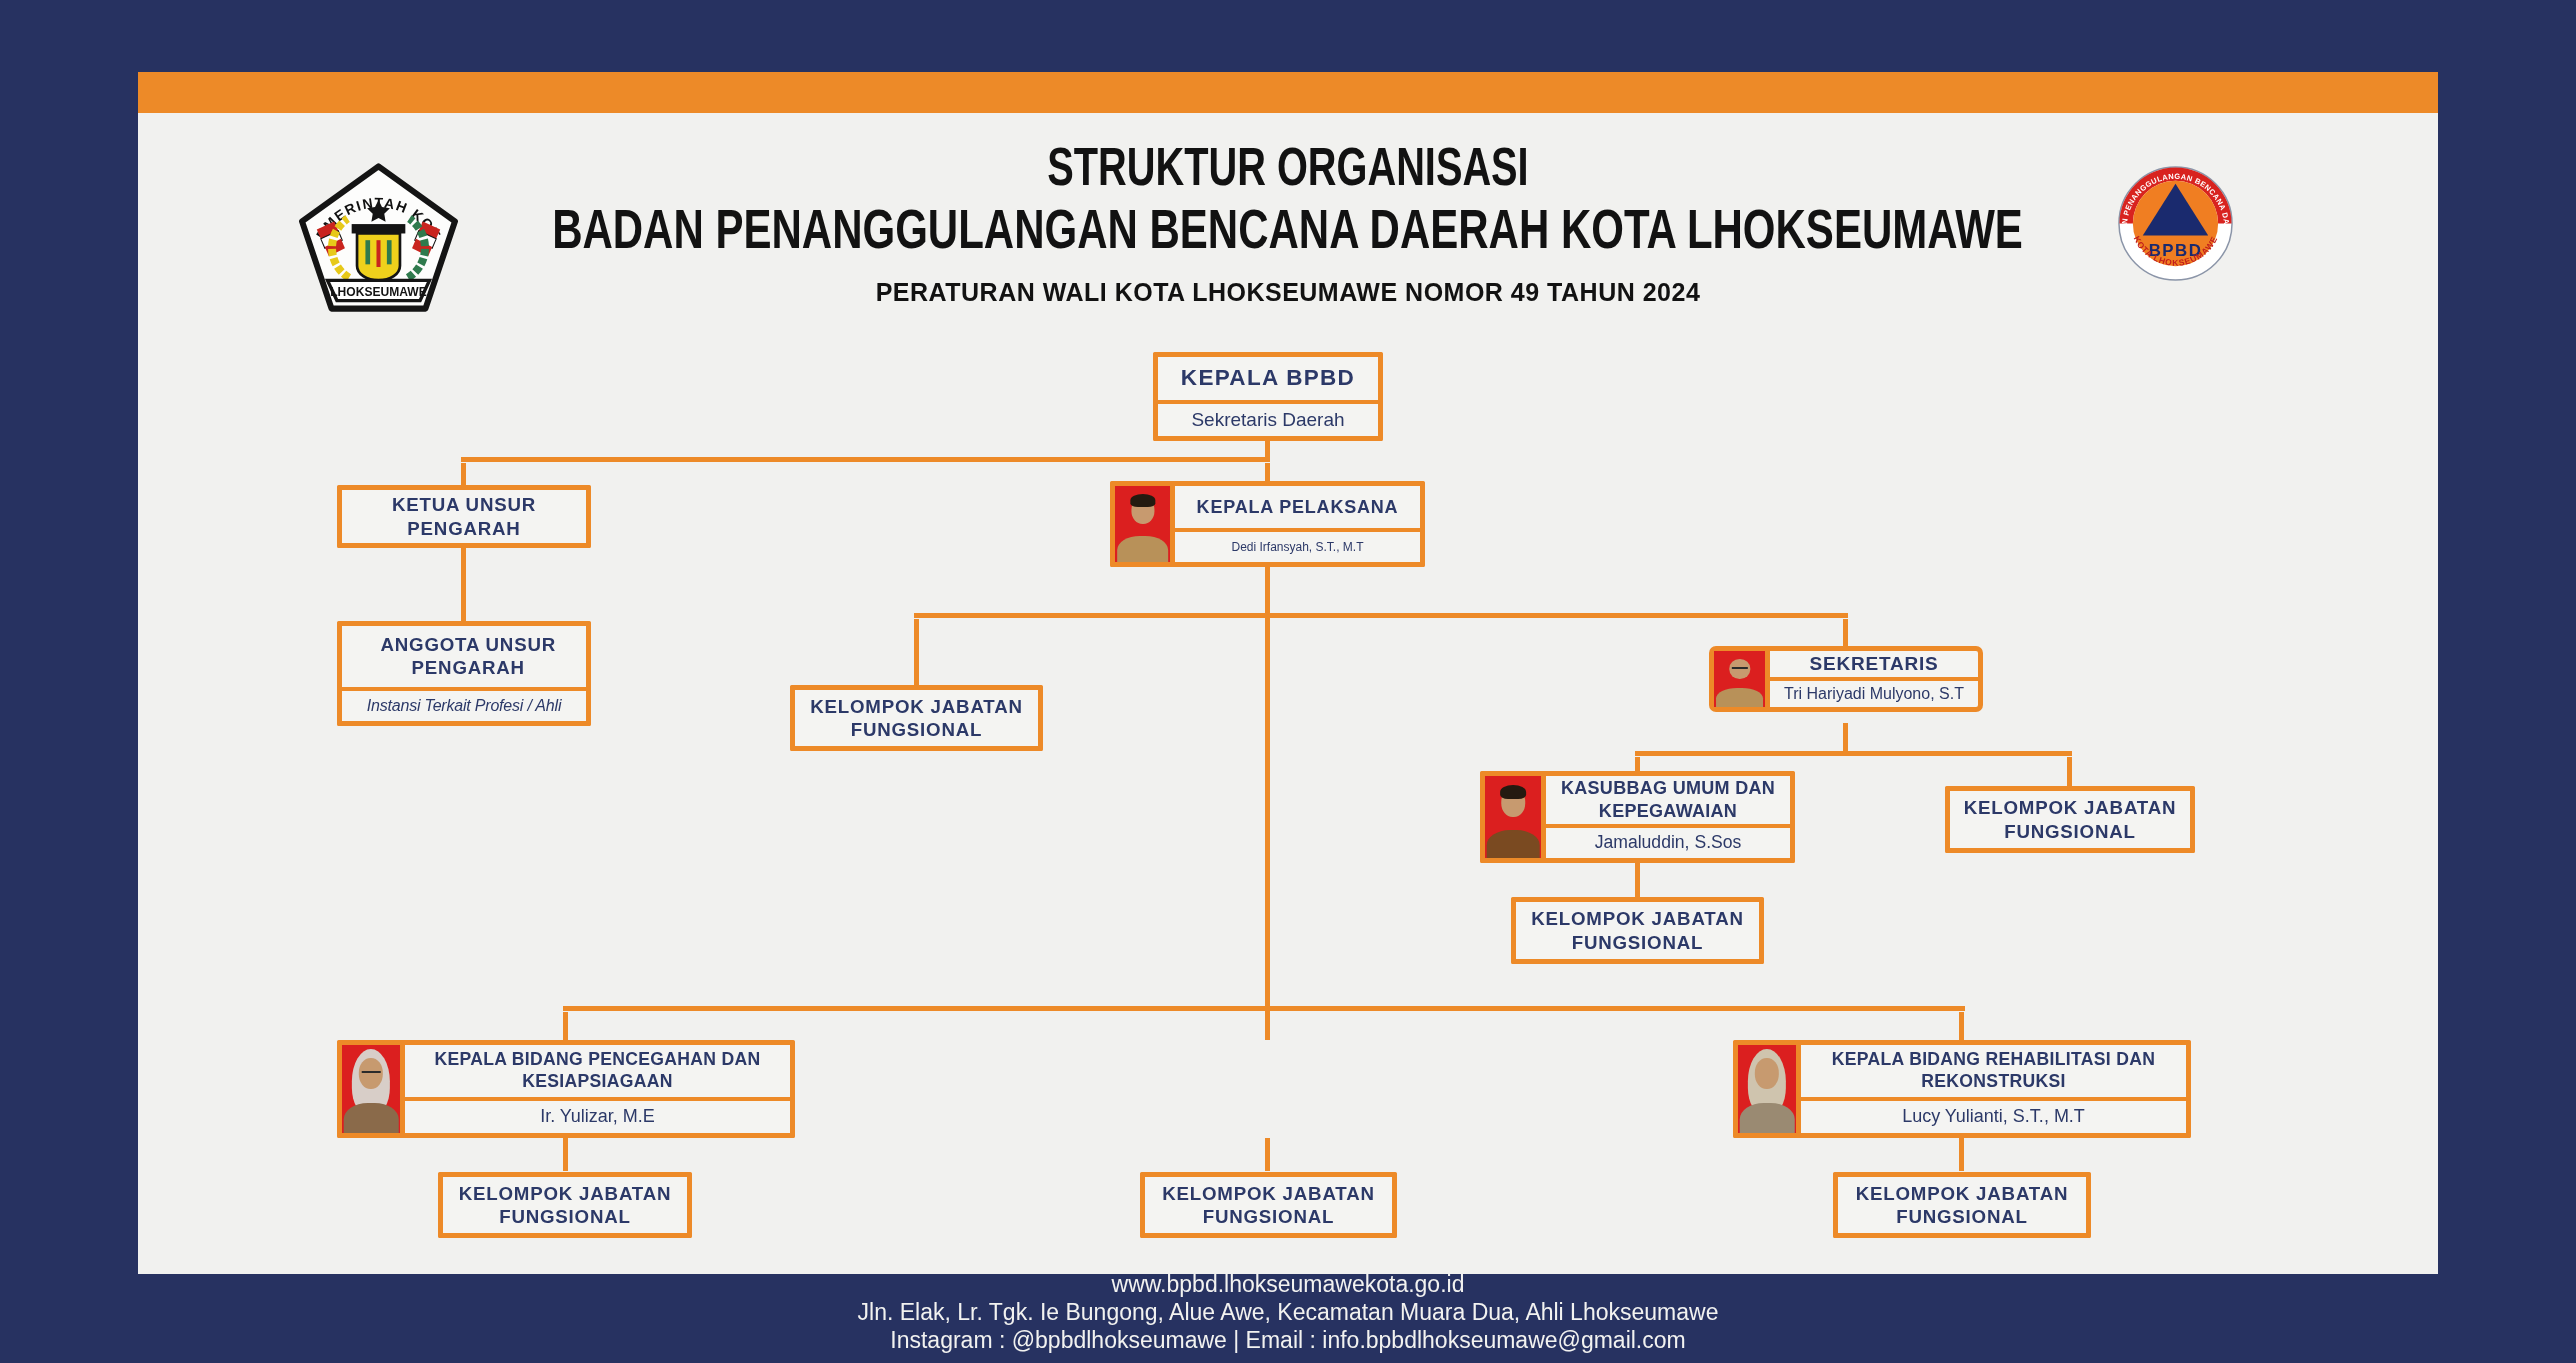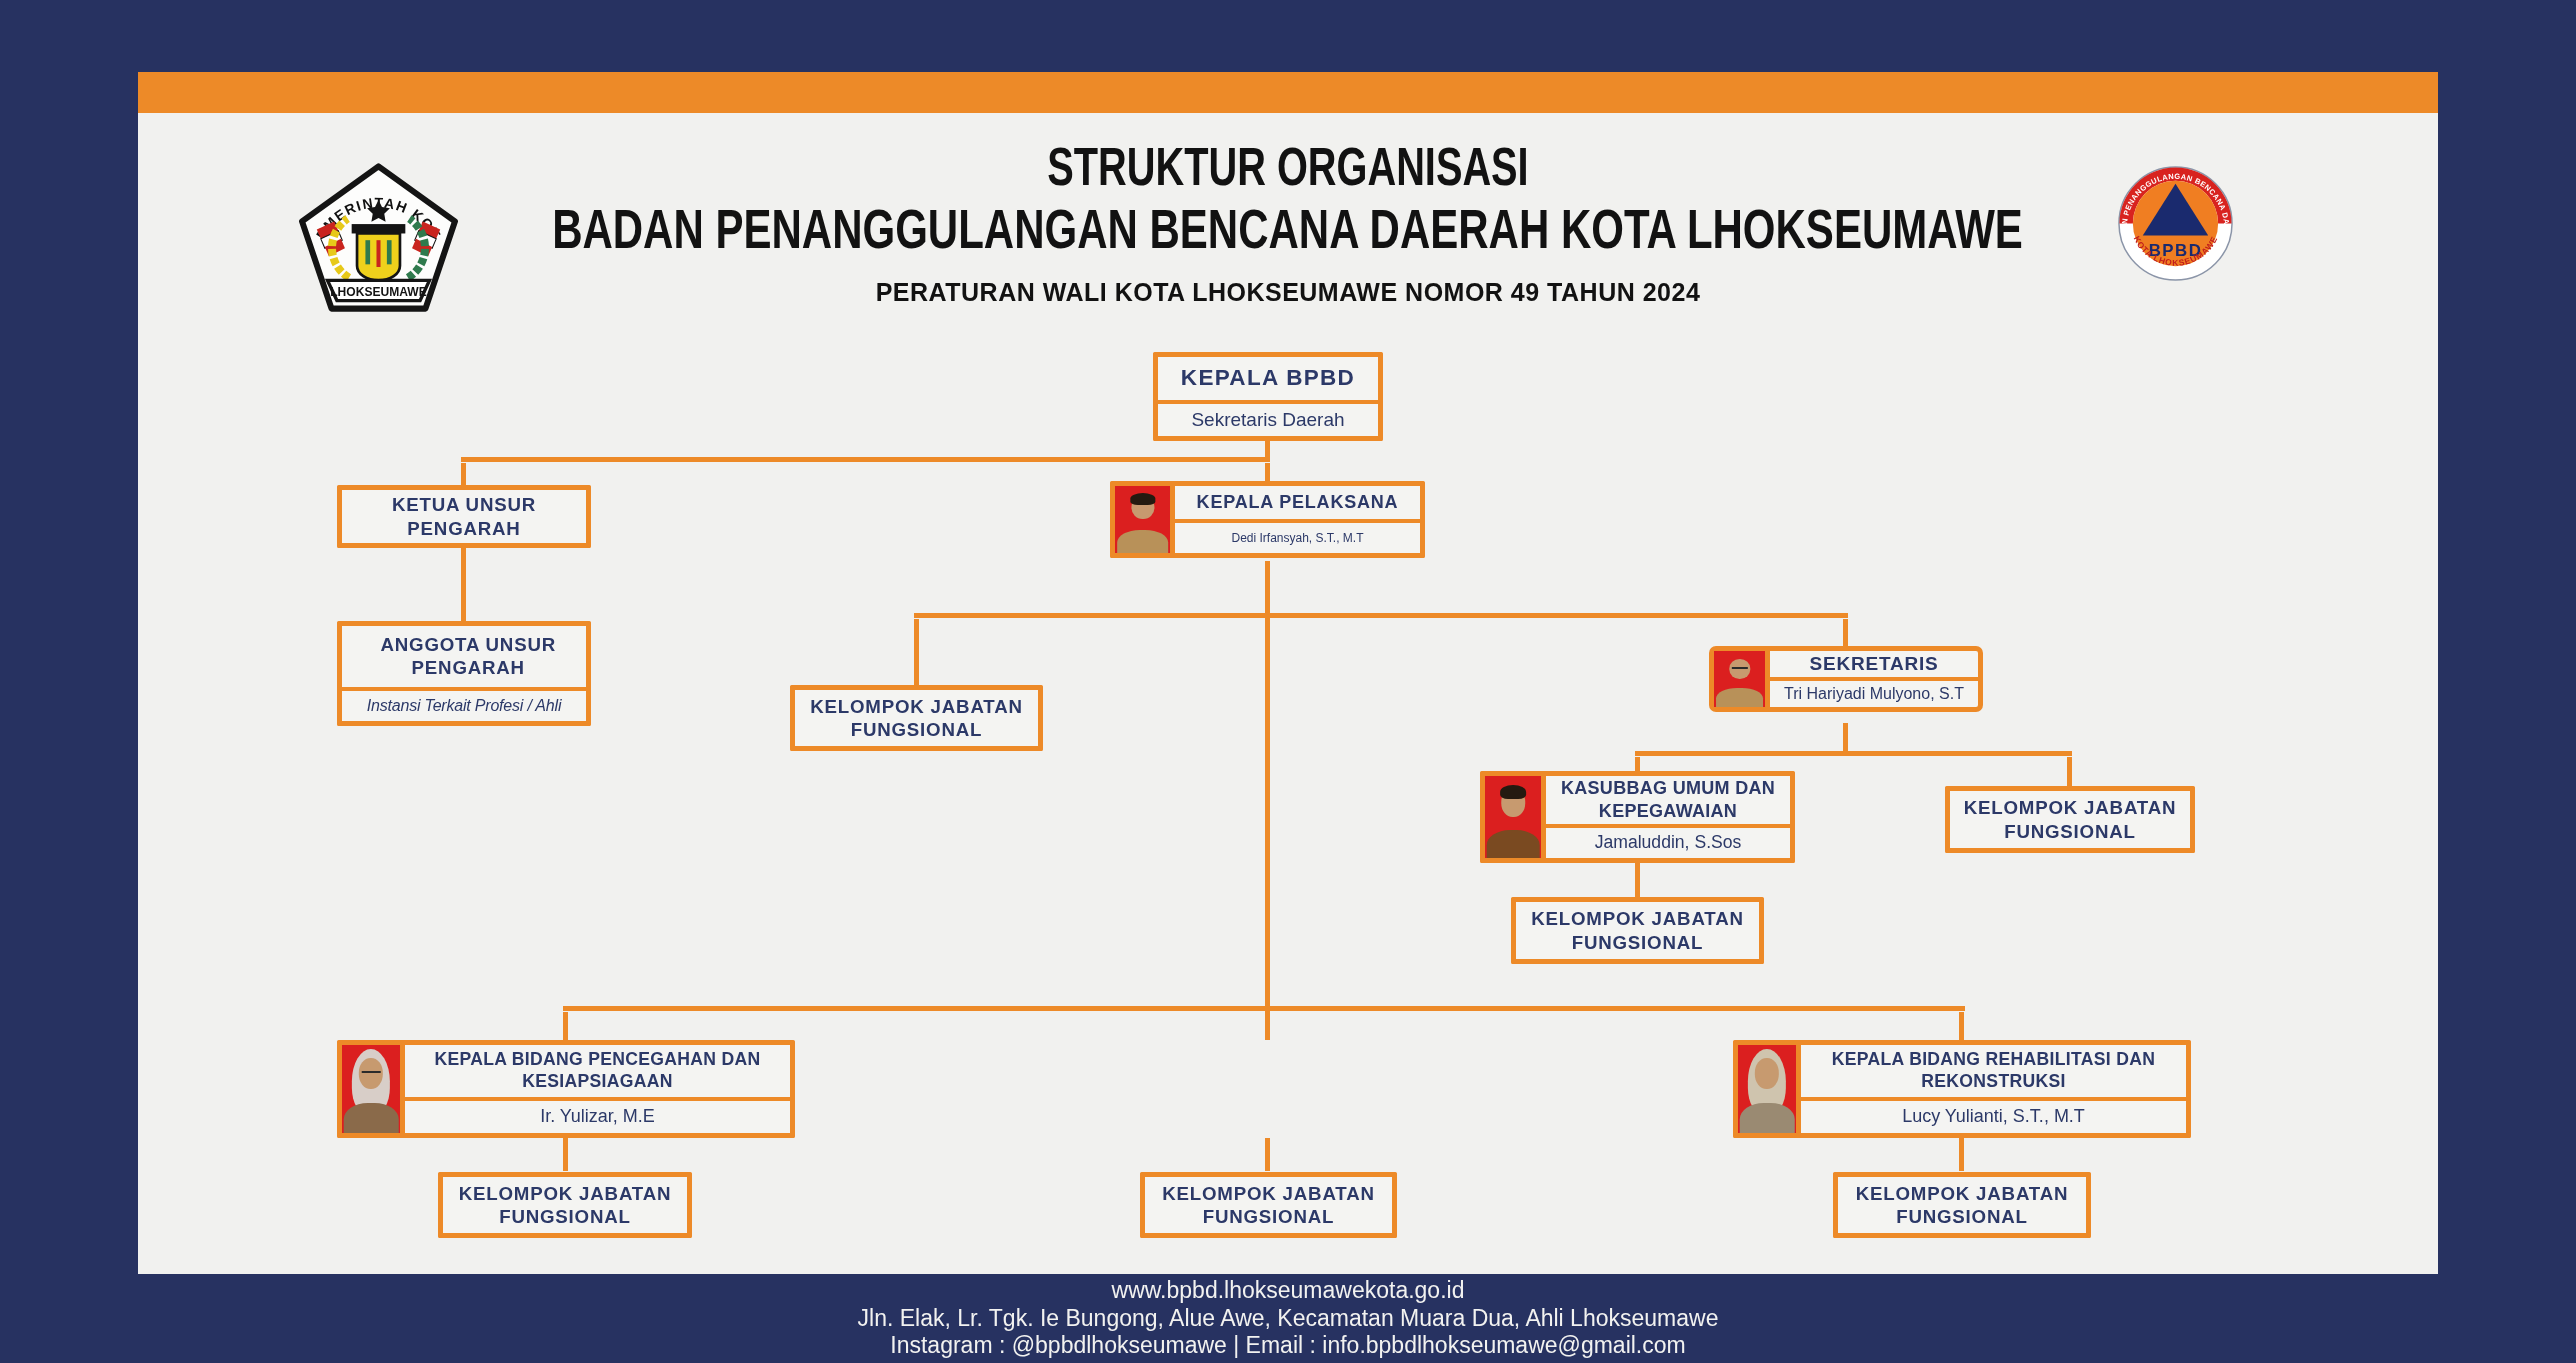--- a/index.html
+++ b/index.html
@@ -43,21 +43,21 @@
                 background:#D8CEC8;border-radius:50% 50% 42% 42%;z-index:1;}
   .avatar .torso{position:absolute;left:50%;bottom:-8%;width:94%;height:42%;transform:translateX(-50%);
                 background:#B89159;border-radius:44% 44% 0 0;z-index:5;}
   .av-jamal .torso{background:#7A4A21;}
   .av-yulizar .torso{background:#8A6A4A;}
   .av-lucy .scarf{background:#CFC4AE;}
   .av-lucy .torso{background:#9A8A72;}
 
   
   .footer{position:absolute;left:0;right:0;top:1273px;height:90px;display:flex;flex-direction:column;
-          align-items:center;justify-content:center;gap:4.8px;color:#F2F2F0;font-size:23px;line-height:1;}
+          align-items:center;justify-content:flex-start;gap:4.8px;color:#F2F2F0;font-size:23px;line-height:1;}
   .footer div{white-space:nowrap;}
 
   .logo{position:absolute;}
 </style>
 </head>
 <body>
 
 <div class="canvas">
   <div class="panel">
     <div class="topbar"></div>
@@ -142,21 +142,21 @@
         <div class="row nowrap" style="font-size:19px;height:30px;">Sekretaris Daerah</div>
       </div>
     </div>
 
     <div class="obox" style="left:199px;top:413px;width:254px;height:63px;">
       <div class="col">
           <div class="row title grow" style="font-size:18.7px;">KETUA UNSUR PENGARAH</div>
         </div>
     </div>
 
-    <div class="obox" style="left:972px;top:409px;width:315px;height:77px;">
+    <div class="obox" style="left:972px;top:409px;width:315px;height:86px;">
       <div class="avatar" style="width:55px;">
         <span class="hair"></span>
         <span class="face"></span>
         <span class="torso"></span>
       </div>
       <div class="col">
         <div class="row title grow nowrap" style="font-size:18px;">KEPALA PELAKSANA</div>
         <div class="divider"></div>
         <div class="row nowrap" style="font-size:12px;height:28px;">Dedi Irfansyah, S.T., M.T</div>
       </div>

